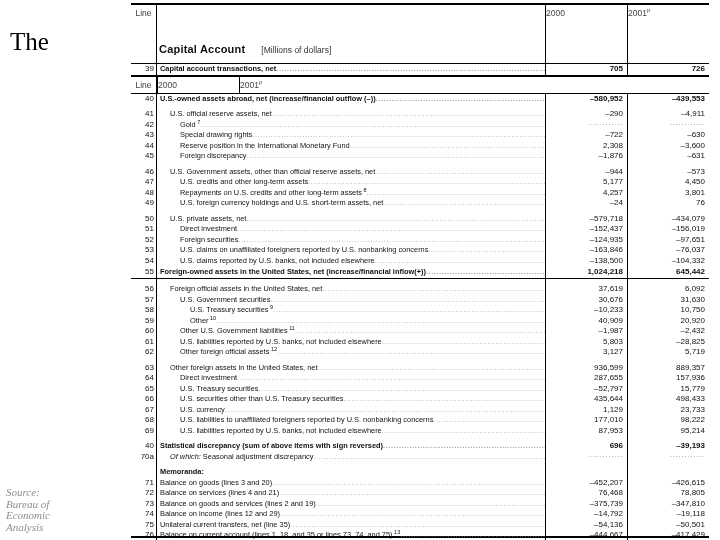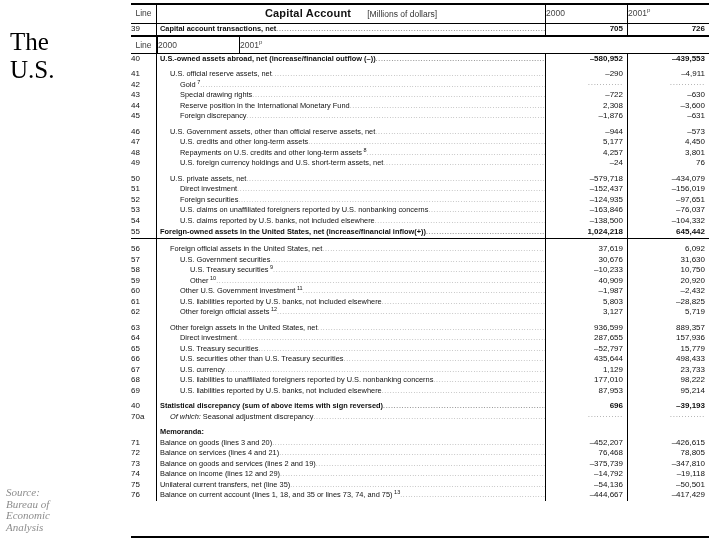--- a/index.html
+++ b/index.html
@@ -74,20 +74,21 @@
     width: 100%;
     box-sizing: border-box;
   }
 
   
   .c-line {
     width: 26px;
     flex: 0 0 26px;
     box-sizing: border-box;
     border-right: 1px solid #000;
+    text-align: right;
     padding-right: 2px;
     font-size: 8px;
     line-height: 10.5px;
     white-space: nowrap;
   }
   .c-desc {
     flex: 1 1 auto;
     box-sizing: border-box;
     padding-left: 2px;
     padding-right: 2px;
@@ -116,22 +117,23 @@
   .hdr .c-val {
     font-size: 8.5px;
     color: #444;
     line-height: 16px;
     text-align: left;
     padding-right: 0;
     font-weight: normal;
   }
   .hdr .c-line { text-align: center; padding-right: 0; color:#3a3a3a; }
   .hdr .c-desc {
-    line-height: 16px;
-    text-align: center;
+    line-height: 24px;
+    text-align: left;
+    margin-top: 32px;
   }
   .hdr .acct-name {
     font-weight: bold;
     font-size: 11px;
     letter-spacing: 0.2px;
   }
   .hdr .units {
     font-size: 8.5px;
     margin-left: 16px;
     color: #333;
@@ -163,21 +165,20 @@
   }
 
   .dashval { color: #999; letter-spacing: 0.6px; font-size: 7px; }
   sup { font-size: 5.5px; vertical-align: super; line-height: 0; }
 </style>
 </head>
 <body>
 
 <div id="slide-title">
     <span class="tline">The</span>
-    <span class="tline">U.S.</span>
   </div>
 
 <div id="page-number">25 - 6</div>
 
 <div id="source-credit">
     <span>Source:</span>
     <span>Bureau of</span>
     <span>Economic</span>
     <span>Analysis</span>
   </div>
@@ -348,21 +349,21 @@
         <div class="c-val">10,750</div>
       </div>
       <div class="trow">
         <div class="c-line">59</div>
         <div class="c-desc ind3"><span>Other</span><sup> 10</sup><span class="lead" style="max-width: 351px;"> ................................................................................................................................................................</span></div>
         <div class="c-val">40,909</div>
         <div class="c-val">20,920</div>
       </div>
       <div class="trow">
         <div class="c-line">60</div>
-        <div class="c-desc ind2"><span>Other U.S. Government investment</span><sup> 11</sup><span class="lead" style="max-width: 272px;"> ................................................................................................................................................................</span></div>
+        <div class="c-desc ind2"><span>Other U.S. Government liabilities</span><sup> 11</sup><span class="lead" style="max-width: 272px;"> ................................................................................................................................................................</span></div>
         <div class="c-val">–1,987</div>
         <div class="c-val">–2,432</div>
       </div>
       <div class="trow">
         <div class="c-line">61</div>
         <div class="c-desc ind2"><span>U.S. liabilities reported by U.S. banks, not included elsewhere</span><span class="lead" style="max-width: 185px;"> ................................................................................................................................................................</span></div>
         <div class="c-val">5,803</div>
         <div class="c-val">–28,825</div>
       </div>
       <div class="trow">

